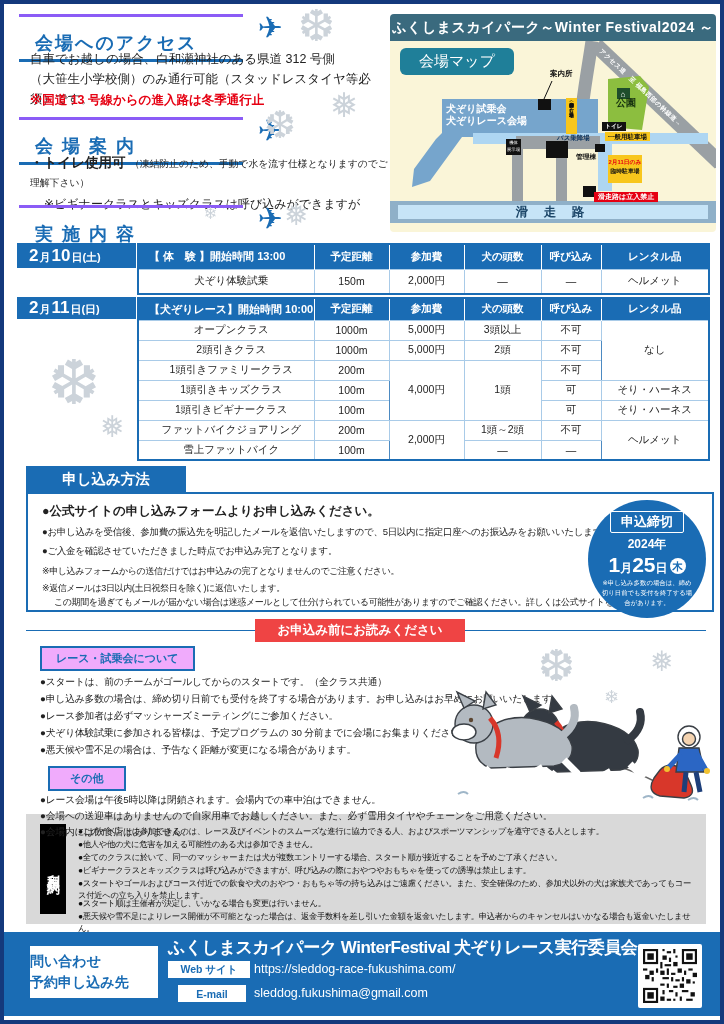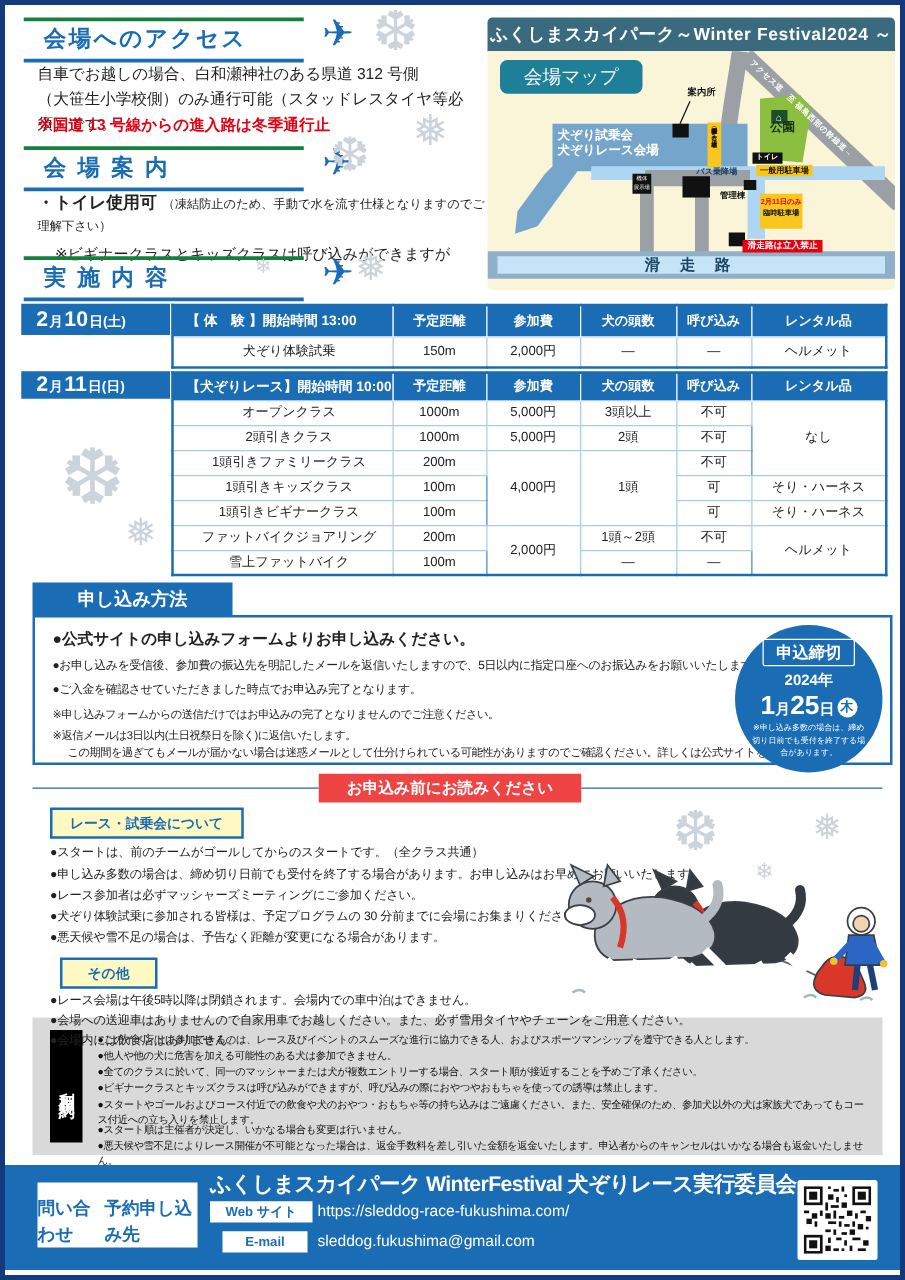--- a/index.html
+++ b/index.html
@@ -1,22 +1,22 @@
 <!DOCTYPE html>
 <html><head>
 <meta charset="utf-8">
 <style>
   html,body{margin:0;padding:0;}
   #page{position:relative;width:724px;height:1024px;background:#fff;overflow:hidden;
         font-family:"Liberation Sans","DejaVu Sans",sans-serif;color:#222;}
   .abs{position:absolute;}
   .frame{position:absolute;inset:0;border:4px solid #14397c;pointer-events:none;z-index:60;}
   
-  .shead{position:absolute;width:208px;border-top:3px solid #15803d;border-bottom:3px solid #1a6cb4;
-         padding:2px 0 4px 16px;}
+  .shead{position:absolute;width:208px;border-top:3px solid #8b5cf6;border-bottom:3px solid #1a6cb4;
+         padding:14px 0 4px 16px;}
   .shead .t{color:#1a6cb4;font-weight:bold;font-size:18px;letter-spacing:2px;}
   .plane{position:absolute;right:-40px;top:-4px;font-size:30px;color:#1a6cb4;line-height:1;}
   .body-txt{font-size:12.5px;line-height:20px;color:#222;}
   .warn{color:#e60012;font-weight:bold;font-size:12.5px;}
   .sf{position:absolute;color:#ccd3da;line-height:1;z-index:1;}
   
   .map-title{position:absolute;left:390px;top:14px;width:326px;height:27px;background:#3a6a7e;
              border-radius:4px 4px 0 0;color:#fff;font-weight:bold;font-size:14px;
              display:flex;align-items:center;justify-content:center;letter-spacing:0.5px;}
   .map-body{position:absolute;left:390px;top:41px;width:326px;height:191px;background:#faf5d8;border-radius:0 0 4px 4px;}
@@ -53,31 +53,31 @@
   .badge .dt{font-weight:bold;line-height:1;margin-top:1px;}
   .badge .dt .n{font-size:21px;} .badge .dt .u{font-size:12px;}
   .wk{display:inline-block;width:16px;height:16px;border-radius:50%;background:#fff;color:#1a6cb4;
       font-size:10.5px;font-weight:bold;line-height:16px;vertical-align:2px;margin-left:2px;}
   .badge .nt{font-size:6.4px;line-height:1.55;width:92px;margin:3px auto 0;}
   
   .rb-bar{position:absolute;left:255px;top:619px;width:210px;height:23px;background:#ef4444;color:#fff;
           font-weight:bold;font-size:12.5px;display:flex;align-items:center;justify-content:center;z-index:2;}
   .rb-line{position:absolute;top:630px;height:0;border-top:1.5px solid #1a6cb4;}
   .note-box{position:absolute;border:2px solid #1a6cb4;color:#1a6cb4;font-weight:bold;font-size:11px;
-            padding:3px 14px;background:#fef9c3;}
+            padding:3px 14px;background:#f0abfc;}
   .nb-item{position:absolute;left:40px;font-size:9.8px;letter-spacing:-0.2px;white-space:nowrap;color:#222;z-index:2;}
   
   .terms{position:absolute;left:26px;top:814px;width:680px;height:110px;background:#d9d9d9;}
   .terms-label{position:absolute;left:14px;top:10px;width:26px;height:90px;background:#000;color:#fff;
                font-weight:bold;font-size:13px;display:flex;align-items:center;justify-content:center;letter-spacing:3px;}
   .term-item{position:absolute;left:52px;font-size:8.3px;letter-spacing:-0.3px;color:#111;width:616px;line-height:12.2px;}
   
   .footer{position:absolute;left:4px;top:932px;width:716px;height:84px;background:#1a6cb4;}
   .contact{position:absolute;left:26px;top:14px;width:128px;height:52px;background:#fff;color:#1a6cb4;
-           font-weight:bold;font-size:14px;display:flex;flex-direction:row;align-items:flex-end;justify-content:center;line-height:1.5;}
+           font-weight:bold;font-size:14px;display:flex;flex-direction:column;align-items:flex-start;justify-content:center;line-height:1.5;}
   .org{position:absolute;left:164px;top:4px;color:#fff;font-weight:bold;font-size:17px;letter-spacing:-0.5px;white-space:nowrap;}
   .flabel{position:absolute;background:#fff;color:#1a6cb4;font-weight:bold;font-size:10.5px;height:17px;
           display:flex;align-items:center;justify-content:center;}
   .fval{position:absolute;color:#fff;font-size:12.5px;white-space:nowrap;}
   .qr{position:absolute;left:634px;top:12px;width:64px;height:64px;background:#fff;border-radius:2px;}
 </style>
 </head>
 <body>
 
 <div id="page">

